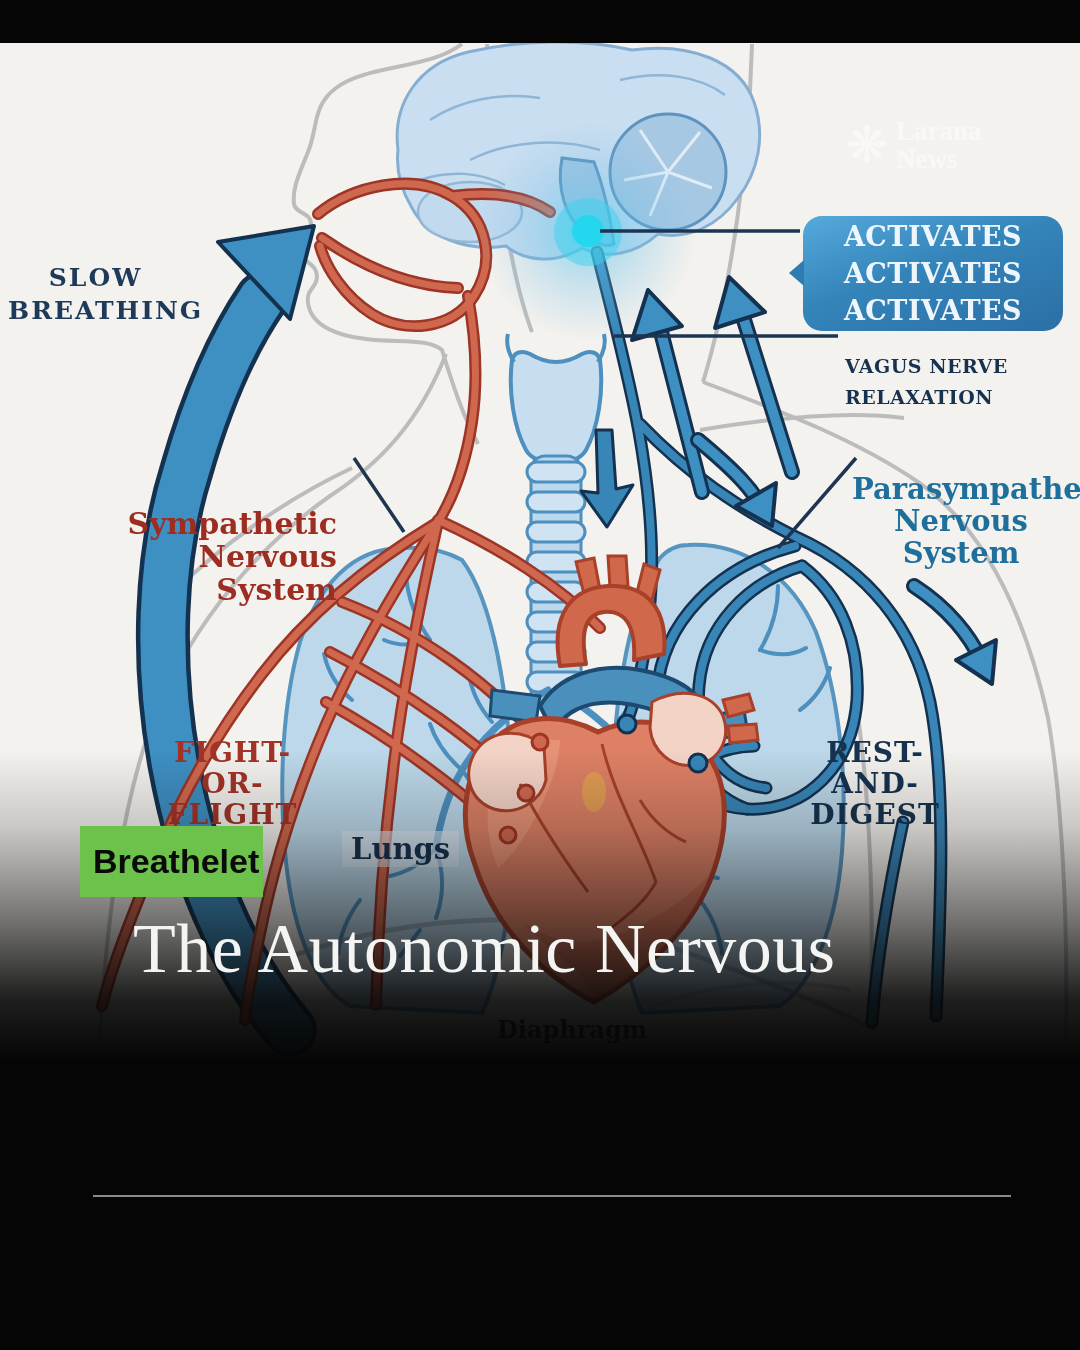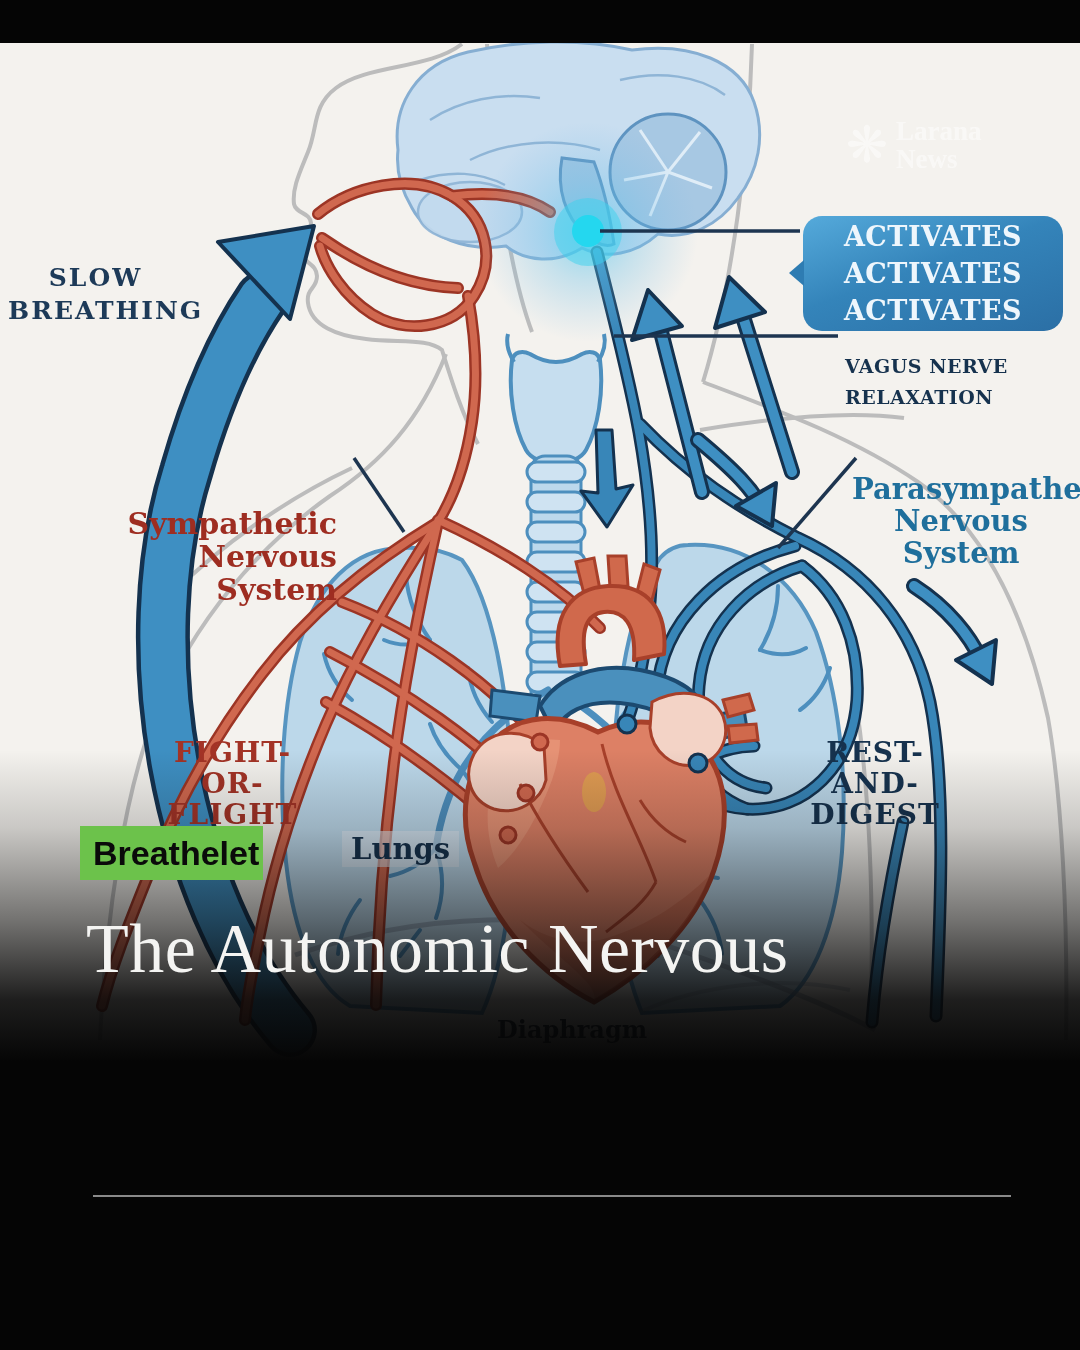--- a/index.html
+++ b/index.html
@@ -40,26 +40,26 @@
   #callout::before{content:"";position:absolute;left:-14px;top:44px;width:0;height:0;
       border:13px solid transparent;border-right:15px solid #2e7cb2;border-left:none;}
   
   #watermark{position:absolute;left:846px;top:74px;display:flex;align-items:center;gap:8px;
       color:#ffffff;opacity:.5;z-index:4;}
   #watermark .wm-icon{font-size:50px;line-height:50px;font-family:"DejaVu Sans",sans-serif;}
   #watermark .wm-text{font-family:"Liberation Serif",serif;font-size:27px;line-height:28px;font-weight:bold;}
   
   #fade{position:absolute;left:0;top:750px;width:1080px;height:312px;z-index:5;
       background:linear-gradient(180deg,rgba(7,7,7,0) 0%,rgba(7,7,7,.18) 25%,rgba(7,7,7,.55) 55%,rgba(7,7,7,.9) 80%,#050505 100%);}
-  #badge{position:absolute;left:80px;top:826px;width:183px;height:54px;background:#6cc24b;z-index:6;
+  #badge{position:absolute;left:80px;top:826px;width:183px;height:71px;background:#6cc24b;z-index:6;
       display:flex;align-items:center;font-family:"Liberation Sans",sans-serif;
       font-weight:bold;font-size:34px;color:#0a0a0a;padding-left:13px;box-sizing:border-box;}
   #title{position:absolute;left:86px;top:903px;width:920px;z-index:6;
       font-family:"Liberation Serif",serif;font-size:70px;line-height:91px;color:#f4f4f2;letter-spacing:.5px;}
-  #title .tline{display:block;}
+  #title .tline{display:block;margin-left:47px;}
   #title .green{color:#5cc144;}
   #divider{position:absolute;left:93px;top:1195px;width:918px;height:2px;background:#8a8a8a;z-index:6;}
 </style>
 </head>
 <body>
 
 <div id="page">
 
   <div id="photo">
     <svg id="anatomy" width="1080" height="1017" viewBox="0 43 1080 1017" xmlns="http://www.w3.org/2000/svg">

